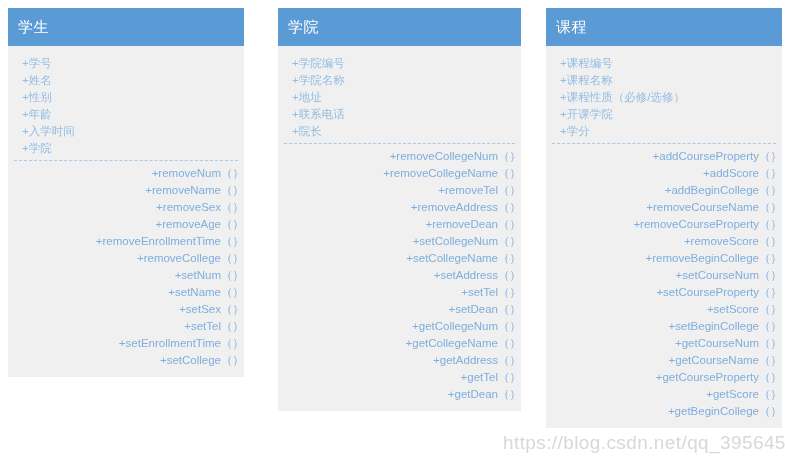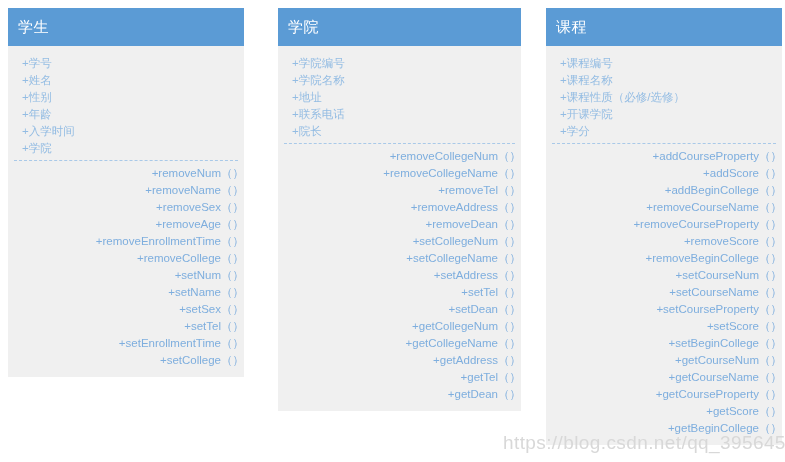--- a/index.html
+++ b/index.html
@@ -170,21 +170,20 @@
       <div class="uml-separator"></div>
       <div class="uml-compartment ops">
         <div class="uml-row">+addCourseProperty（）</div>
         <div class="uml-row">+addScore（）</div>
         <div class="uml-row">+addBeginCollege（）</div>
         <div class="uml-row">+removeCourseName（）</div>
         <div class="uml-row">+removeCourseProperty（）</div>
         <div class="uml-row">+removeScore（）</div>
         <div class="uml-row">+removeBeginCollege（）</div>
         <div class="uml-row">+setCourseNum（）</div>
-        <div class="uml-row">+setCourseName（）</div>
         <div class="uml-row">+setCourseProperty（）</div>
         <div class="uml-row">+setScore（）</div>
         <div class="uml-row">+setBeginCollege（）</div>
         <div class="uml-row">+getCourseNum（）</div>
         <div class="uml-row">+getCourseName（）</div>
         <div class="uml-row">+getCourseProperty（）</div>
         <div class="uml-row">+getScore（）</div>
         <div class="uml-row">+getBeginCollege（）</div>
       </div>
     </div>

